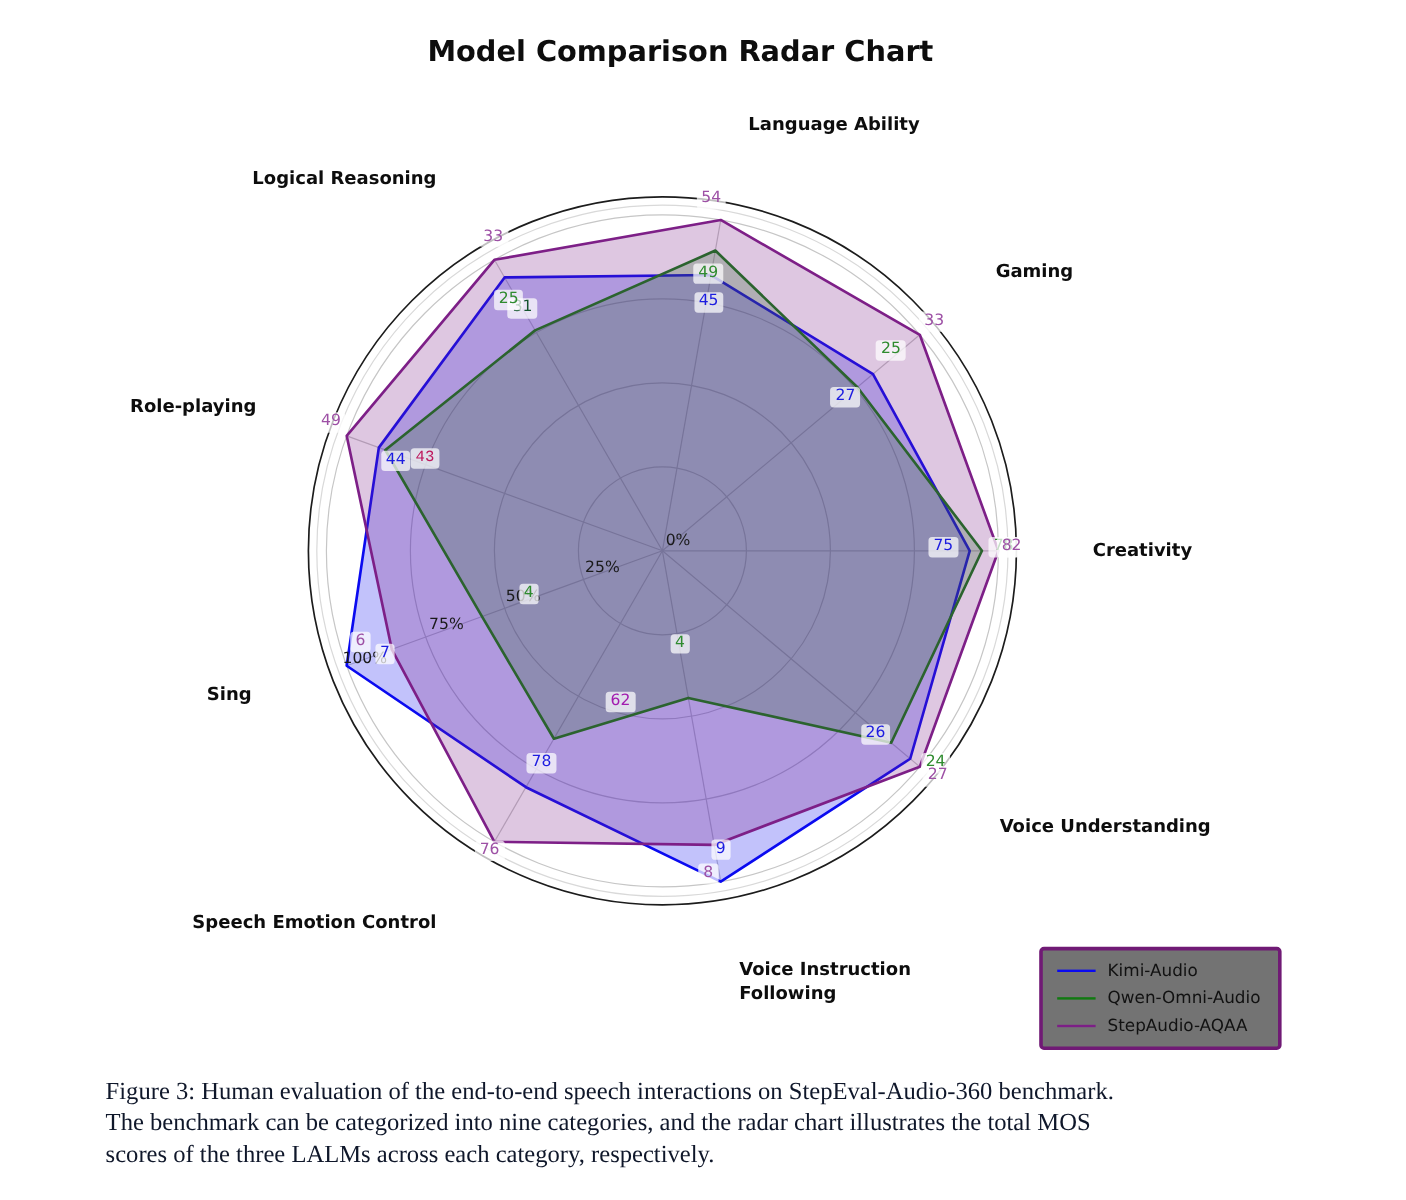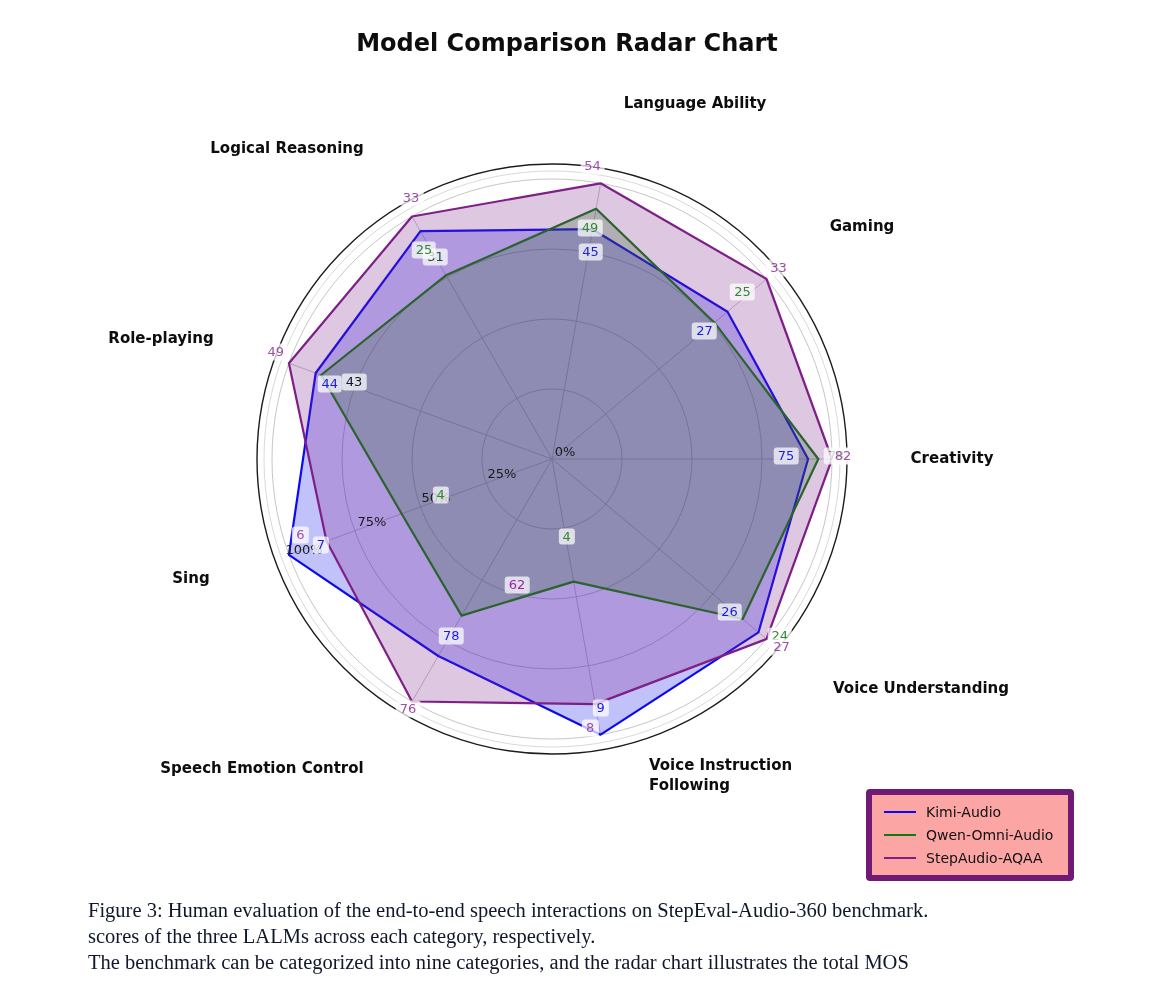--- a/index.html
+++ b/index.html
@@ -7,22 +7,22 @@
           font-family:"DejaVu Sans",sans-serif;color:#111;}
   .chart-title{position:absolute;left:567px;top:43px;transform:translate(-50%,-50%);
           font-size:24px;font-weight:bold;white-space:nowrap;color:#0d0d0d;}
   #radar-svg{position:absolute;left:0;top:0;}
   .cat-label{position:absolute;transform:translate(-50%,-50%);font-size:15px;font-weight:bold;
           white-space:nowrap;color:#0d0d0d;}
   .cat-label.multiline{white-space:normal;width:162px;text-align:left;line-height:1.35;}
   .tick-label{position:absolute;transform:translate(-50%,-50%);font-size:13px;color:#1a1a1a;}
   .value-label{position:absolute;transform:translate(-50%,-50%);font-size:13px;font-weight:500;
           padding:1px 4px;border-radius:3px;background:rgba(255,255,255,0.72);line-height:1.15;}
-  .legend{position:absolute;left:866px;top:789px;width:172px;background:#fca5a5;
-          border:6px solid #701a75;border-radius:4px;padding:9px 12px;display:flex;
+  .legend{position:absolute;left:866px;top:789px;width:172px;background:#737373;
+          border:3px solid #701a75;border-radius:4px;padding:9px 12px;display:flex;
           flex-direction:column;gap:7px;}
   .legend-row{display:flex;align-items:center;}
   .legend-swatch{width:32px;height:0;border-top:2.5px solid #000;flex:0 0 auto;}
   .legend-text{margin-left:10px;font-size:14px;color:#111;white-space:nowrap;}
   .caption{position:absolute;left:88px;top:897px;width:1030px;
           font-family:"Liberation Serif",serif;font-size:20.5px;line-height:26px;color:#0f172a;}
   .caption span{display:block;}
 </style>
 </head>
 <body>
@@ -57,42 +57,42 @@
   <div id="labels-layer">
       <div class="tick-label" style="left: 565px; top: 451px;">0%</div>
       <div class="tick-label" style="left: 502px; top: 473px;">25%</div>
       <div class="tick-label" style="left: 436px; top: 497px;">50%</div>
       <div class="tick-label" style="left: 372px; top: 521px;">75%</div>
       <div class="tick-label" style="left: 304px; top: 549px;">100%</div>
       <div class="cat-label" style="left: 695px; top: 103px;">Language Ability</div>
       <div class="cat-label" style="left: 862px; top: 226px;">Gaming</div>
       <div class="cat-label" style="left: 952px; top: 458px;">Creativity</div>
       <div class="cat-label" style="left: 921px; top: 688px;">Voice Understanding</div>
-      <div class="cat-label multiline" style="left: 697px; top: 775px; margin-left: 33px;">Voice Instruction Following</div>
+      <div class="cat-label multiline" style="left: 697px; top: 818px;">Voice Instruction Following</div>
       <div class="cat-label" style="left: 262px; top: 768px;">Speech Emotion Control</div>
       <div class="cat-label" style="left: 191px; top: 578px;">Sing</div>
       <div class="cat-label" style="left: 161px; top: 338px;">Role-playing</div>
       <div class="cat-label" style="left: 287px; top: 148px;">Logical Reasoning</div>
       <div class="value-label" style="left: 590.518px; top: 252.212px; color: rgb(28, 28, 224);">45</div>
       <div class="value-label" style="left: 704.494px; top: 330.743px; color: rgb(28, 28, 224);">27</div>
       <div class="value-label" style="left: 786.098px; top: 456px; color: rgb(28, 28, 224);">75</div>
       <div class="value-label" style="left: 729.548px; top: 612.315px; color: rgb(28, 28, 224);">26</div>
       <div class="value-label" style="left: 600.621px; top: 707.746px; color: rgb(28, 28, 224);">9</div>
       <div class="value-label" style="left: 451.25px; top: 636.021px; color: rgb(28, 28, 224);">78</div>
       <div class="value-label" style="left: 320.886px; top: 544.766px; color: rgb(28, 28, 224);">7</div>
       <div class="value-label" style="left: 329.734px; top: 384.006px; color: rgb(28, 28, 224);">44</div>
       <div class="value-label" style="left: 435.485px; top: 257.209px; color: #14532d;">31</div>
       <div class="value-label" style="left: 590.119px; top: 227.786px; color: rgb(47, 139, 47);">49</div>
       <div class="value-label" style="left: 742.494px; top: 291.651px; color: rgb(47, 139, 47);">25</div>
       <div class="value-label" style="left: 836.341px; top: 456px; color: rgb(47, 139, 47);">78</div>
       <div class="value-label" style="left: 779.66px; top: 635.983px; color: rgb(47, 139, 47);">24</div>
       <div class="value-label" style="left: 566.61px; top: 536.554px; color: rgb(47, 139, 47);">4</div>
       <div class="value-label" style="left: 497px; top: 584.606px; color: #a21caf; margin-left: 20px;">62</div>
       <div class="value-label" style="left: 440.649px; top: 494.723px; color: rgb(47, 139, 47);">4</div>
-      <div class="value-label" style="left: 354.104px; top: 381.961px; color: #0f172a;">43</div>
+      <div class="value-label" style="left: 354.104px; top: 381.961px; color: #be185d; font-family: Liberation Mono, monospace;">43</div>
       <div class="value-label" style="left: 423.939px; top: 250.298px; color: rgb(47, 139, 47);">25</div>
       <div class="value-label" style="left: 592.621px; top: 166.254px; color: rgb(157, 80, 165);">54</div>
       <div class="value-label" style="left: 778.492px; top: 268.019px; color: rgb(157, 80, 165);">33</div>
       <div class="value-label" style="left: 843px; top: 456px; color: rgb(157, 80, 165);">82</div>
       <div class="value-label" style="left: 781.492px; top: 646.981px; color: rgb(157, 80, 165);">27</div>
       <div class="value-label" style="left: 590.219px; top: 728.108px; color: rgb(157, 80, 165);">8</div>
       <div class="value-label" style="left: 408px; top: 709.487px; color: rgb(157, 80, 165);">76</div>
       <div class="value-label" style="left: 300.474px; top: 535.085px; color: rgb(157, 80, 165);">6</div>
       <div class="value-label" style="left: 275.886px; top: 352.234px; color: rgb(157, 80, 165);">49</div>
       <div class="value-label" style="left: 411px; top: 197.513px; color: rgb(157, 80, 165);">33</div>
@@ -108,16 +108,16 @@
       <span class="legend-text">Qwen-Omni-Audio</span>
     </div>
     <div class="legend-row">
       <span class="legend-swatch" style="border-top-color: rgb(125, 31, 135);"></span>
       <span class="legend-text">StepAudio-AQAA</span>
     </div>
   </div>
 
   <div class="caption">
     <span>Figure 3: Human evaluation of the end-to-end speech interactions on StepEval-Audio-360 benchmark.</span>
+    <span>The benchmark can be categorized into nine categories, and the radar chart illustrates the total MOS</span>
     <span>scores of the three LALMs across each category, respectively.</span>
-    <span>The benchmark can be categorized into nine categories, and the radar chart illustrates the total MOS</span>
   </div>
 </div>
 
 </body></html>

